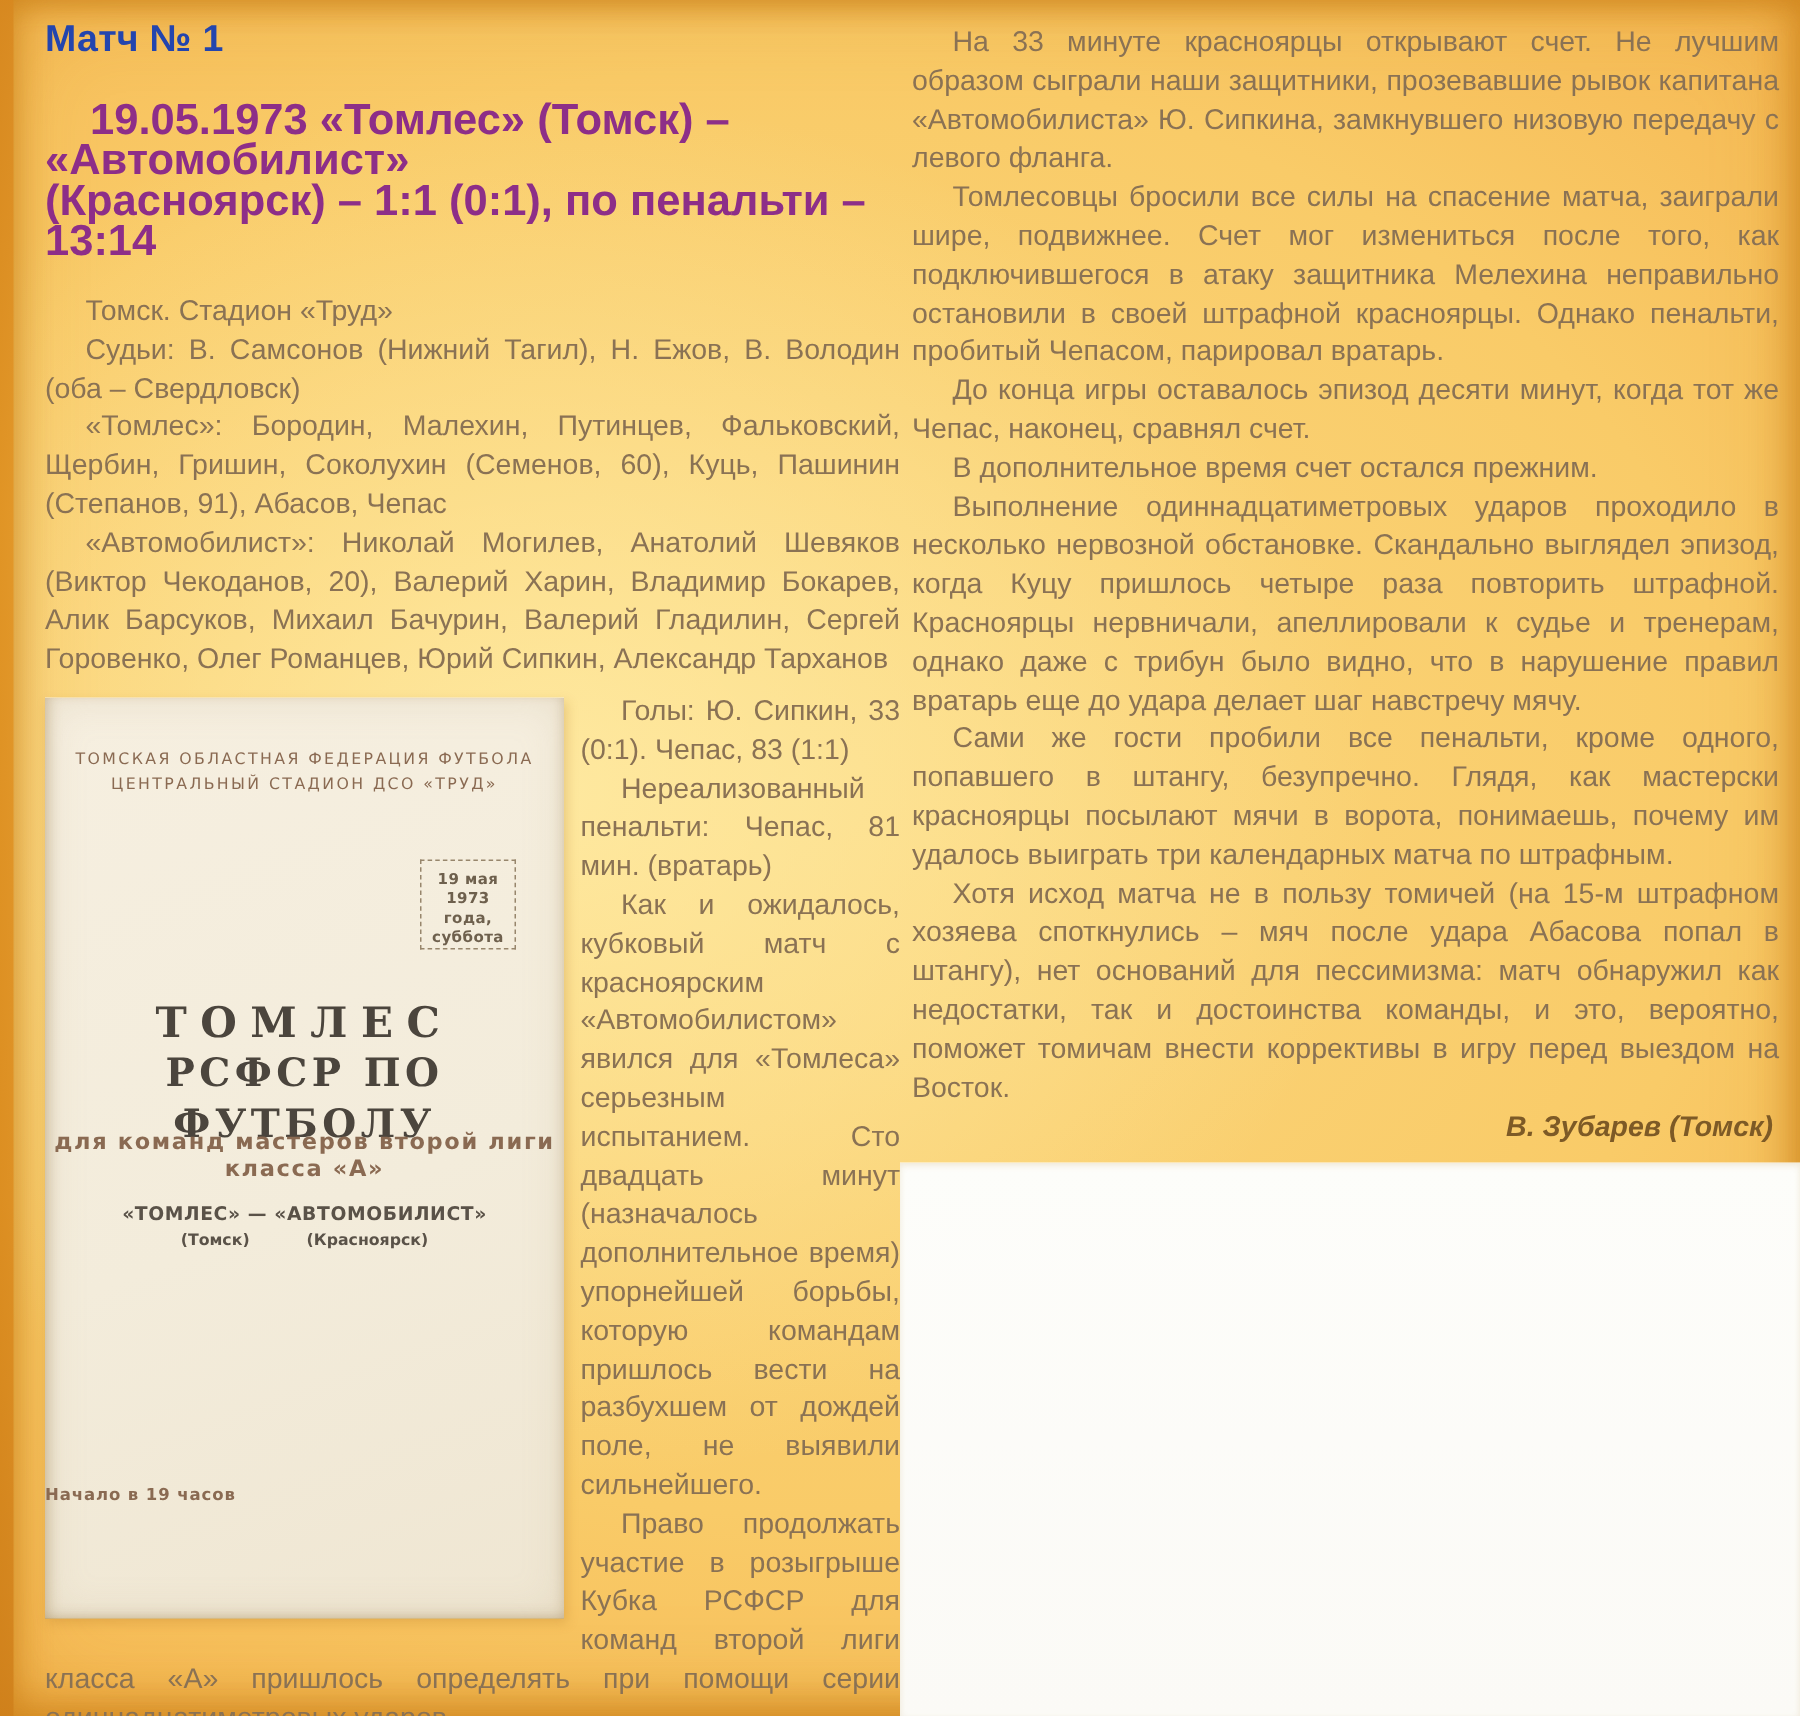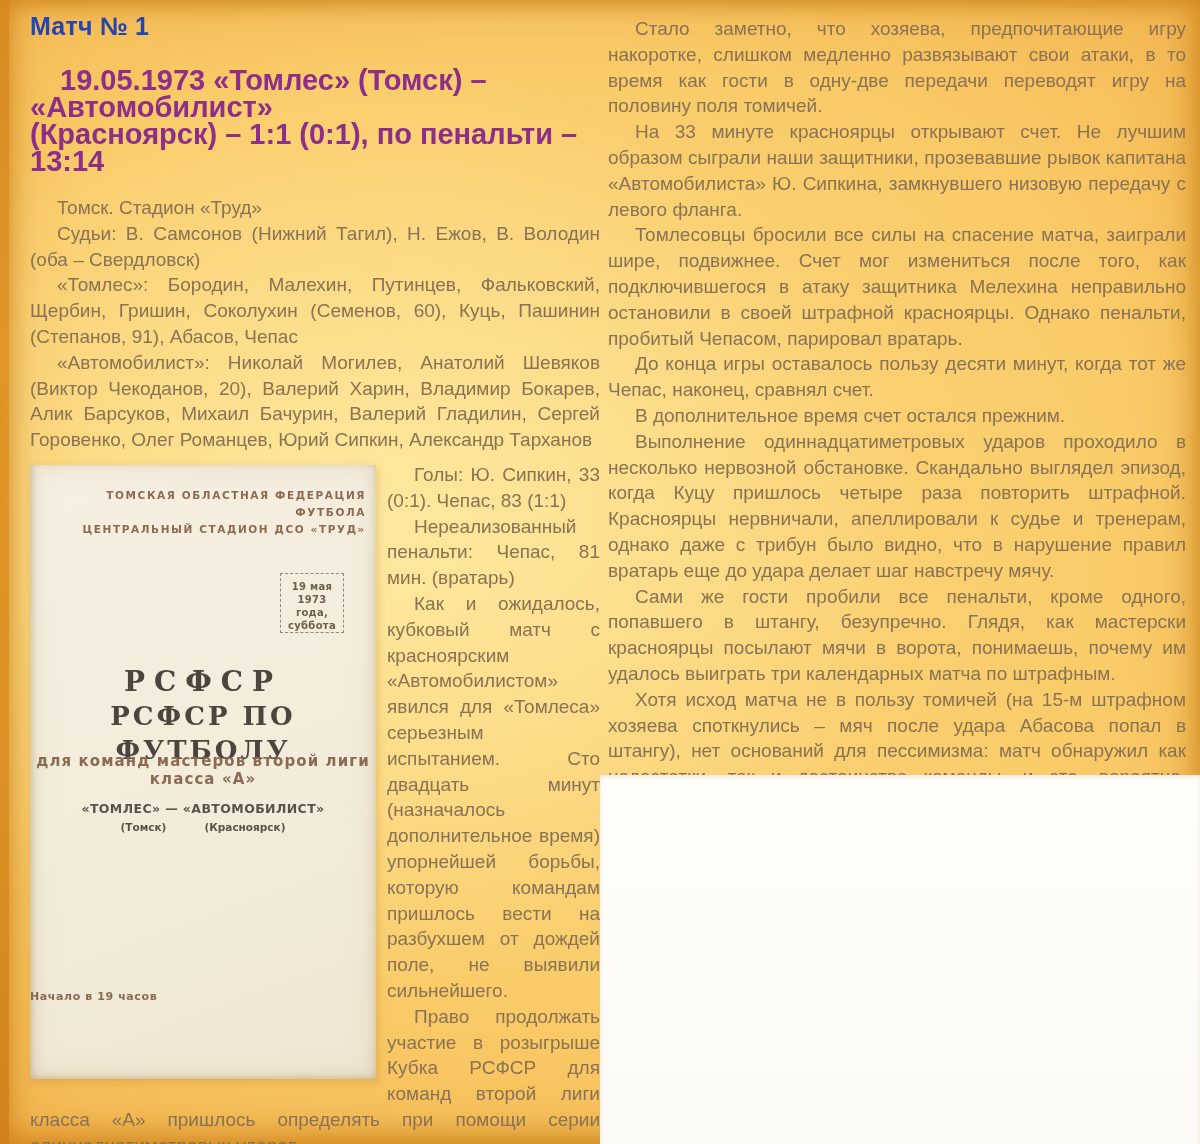--- a/index.html
+++ b/index.html
@@ -52,22 +52,22 @@
     position:relative;
     background:linear-gradient(160deg,#f6efe0 0%, #f3ecdb 55%, #efe6d2 100%);
     box-shadow:
       inset 0 0 28px rgba(188,166,122,0.22),
       inset 7px 0 9px -5px rgba(150,120,70,0.38),
       inset -5px 0 8px -4px rgba(150,120,70,0.25),
       inset 0 -6px 9px -5px rgba(150,120,70,0.30),
       2px 3px 7px rgba(170,110,30,0.25);
   }
   .prog-fed {
-    position:absolute; top:22px; left:10px; right:10px; text-align:right;
-    font-family:"DejaVu Sans", sans-serif; font-weight:bold;
+    position:absolute; top:33px; left:10px; right:10px; text-align:center;
+    font-family:"DejaVu Sans", sans-serif; font-weight:normal;
     font-size:10.5px; line-height:17px; letter-spacing:1.6px; color:#8a6a52;
   }
   .prog-stamp {
     position:absolute; left:250px; top:108px; width:62px; height:52px;
     border:1px dashed #97866c; text-align:center; padding-top:6px;
     font-family:"DejaVu Sans", sans-serif; font-weight:bold;
     font-size:10px; line-height:13px; color:#6e604d; letter-spacing:.3px;
   }
   .prog-title {
     position:absolute; top:200px; left:0; right:0; text-align:center;
@@ -134,45 +134,44 @@
         <div class="prog-fed">
           <div>ТОМСКАЯ ОБЛАСТНАЯ ФЕДЕРАЦИЯ ФУТБОЛА</div>
           <div>ЦЕНТРАЛЬНЫЙ СТАДИОН ДСО «ТРУД»</div>
         </div>
         <div class="prog-stamp">
           <div>19 мая</div>
           <div>1973 года,</div>
           <div>суббота</div>
         </div>
         <div class="prog-title">
-          <div class="k">РСФСР</div>
+          <div class="k">ТОМЛЕС</div>
           <div class="r">РСФСР ПО ФУТБОЛУ</div>
         </div>
         <div class="prog-sub">для команд мастеров второй лиги класса «А»</div>
         <div class="prog-teams">«ТОМЛЕС» — «АВТОМОБИЛИСТ»</div>
         <div class="prog-cities">
           <span class="c1">(Томск)</span><span class="c2">(Красноярск)</span>
         </div>
         <div class="prog-kickoff">Начало в 19 часов</div>
       </div>
 
       <p class="txt">Голы: Ю. Сипкин, 33 (0:1). Чепас, 83 (1:1)</p>
       <p class="txt">Нереализованный пенальти: Чепас, 81 мин. (вратарь)</p>
       <p class="txt">Как и ожидалось, кубковый матч с красноярским «Автомобилистом» явился для «Томлеса» серьезным испытанием. Сто двадцать минут (назначалось дополнительное время) упорнейшей борьбы, которую командам пришлось вести на разбухшем от дождей поле, не выявили сильнейшего.</p>
       <p class="txt">Право продолжать участие в розыгрыше Кубка РСФСР для команд второй лиги класса «А» пришлось определять при помощи серии одиннадцатиметровых ударов.</p>
       <p class="txt">Вряд ли можно обвинять томских игроков в самоуспокоенности, однако было заметно, что они не ожидали такого противоборства, какое оказали им красноярцы.</p>
 
     </div>
   </div>
 
   <div class="right-col">
-    <p class="txt">Стало заметно, что хозяева, предпочитающие игру накоротке, слишком медленно развязывают свои атаки, в то время как гости в одну-две передачи переводят игру на половину поля томичей.</p>
     <p class="txt">На 33 минуте красноярцы открывают счет. Не лучшим образом сыграли наши защитники, прозевавшие рывок капитана «Автомобилиста» Ю. Сипкина, замкнувшего низовую передачу с левого фланга.</p>
     <p class="txt">Томлесовцы бросили все силы на спасение матча, заиграли шире, подвижнее. Счет мог измениться после того, как подключившегося в атаку защитника Мелехина неправильно остановили в своей штрафной красноярцы. Однако пенальти, пробитый Чепасом, парировал вратарь.</p>
-    <p class="txt">До конца игры оставалось пользу десяти минут, когда тот же Чепас, наконец, сравнял счет.</p>
+    <p class="txt">До конца игры оставалось эпизод десяти минут, когда тот же Чепас, наконец, сравнял счет.</p>
     <p class="txt">В дополнительное время счет остался прежним.</p>
     <p class="txt">Выполнение одиннадцатиметровых ударов проходило в несколько нервозной обстановке. Скандально выглядел эпизод, когда Куцу пришлось четыре раза повторить штрафной. Красноярцы нервничали, апеллировали к судье и тренерам, однако даже с трибун было видно, что в нарушение правил вратарь еще до удара делает шаг навстречу мячу.</p>
     <p class="txt">Сами же гости пробили все пенальти, кроме одного, попавшего в штангу, безупречно. Глядя, как мастерски красноярцы посылают мячи в ворота, понимаешь, почему им удалось выиграть три календарных матча по штрафным.</p>
     <p class="txt">Хотя исход матча не в пользу томичей (на 15-м штрафном хозяева споткнулись – мяч после удара Абасова попал в штангу), нет оснований для пессимизма: матч обнаружил как недостатки, так и достоинства команды, и это, вероятно, поможет томичам внести коррективы в игру перед выездом на Восток.</p>
     <div class="byline">В. Зубарев (Томск)</div>
   </div>
 
   <div class="white-block"></div>
 </div>
 

